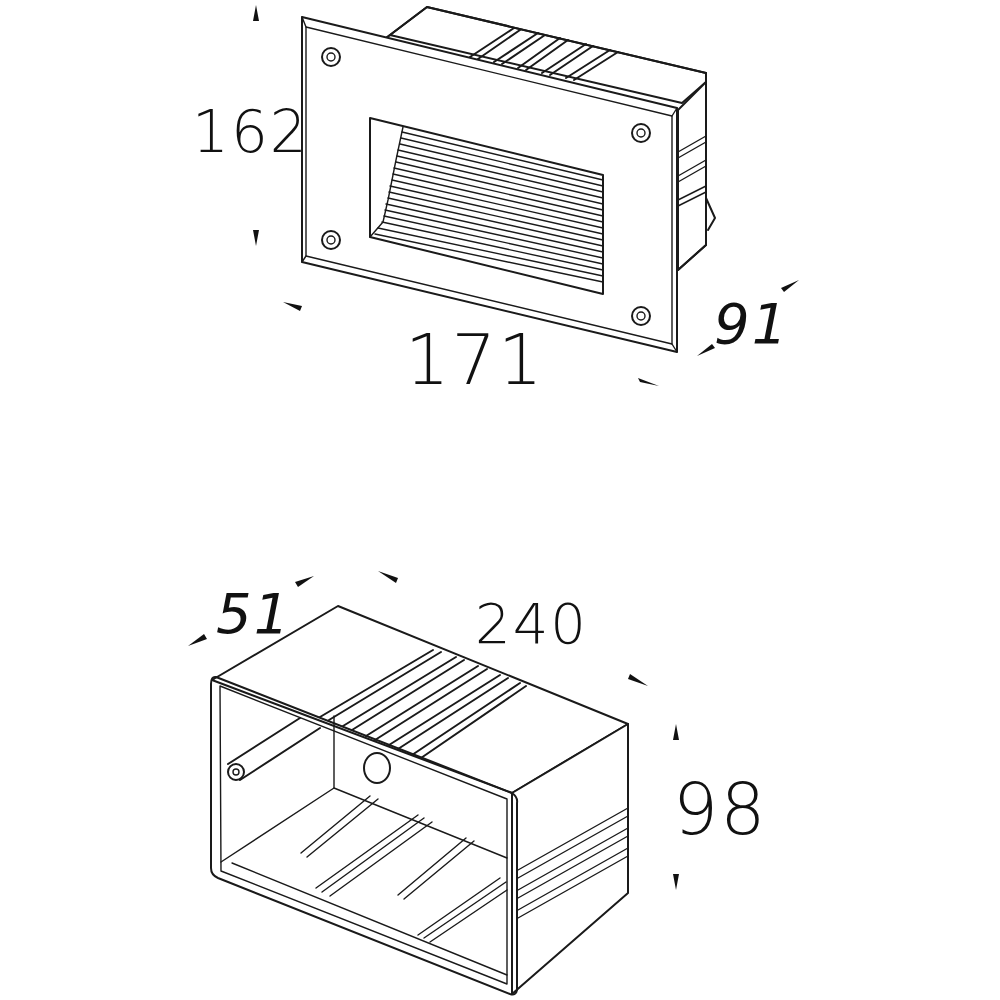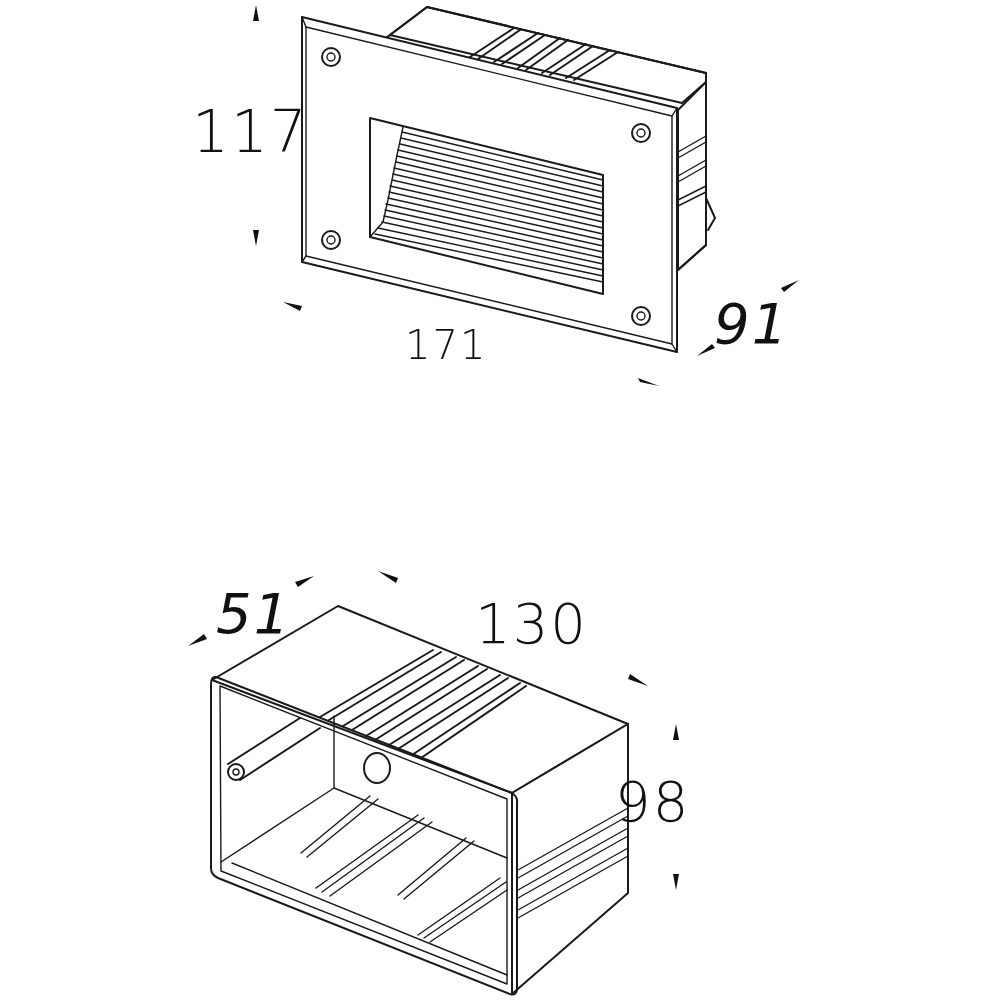--- a/index.html
+++ b/index.html
@@ -159,19 +159,19 @@
 
     <polygon class="arrow" points="188,646 204,634 207,639"></polygon>
     <polygon class="arrow" points="314,576 298,587 295,582"></polygon>
     <polygon class="arrow" points="378,571 398,578 396,583"></polygon>
     <polygon class="arrow" points="648,686 628,679 630,674"></polygon>
     <polygon class="arrow" points="676,724 673,740 679,740"></polygon>
     <polygon class="arrow" points="676,890 673,874 679,874"></polygon>
   </g>
 </svg>
 
-<div class="dim" style="left:192px; top:103px; font-size:58px;">117</div>
-<div class="dim" style="left:405px; top:325px; font-size:40px;">171</div>
+<div class="dim" style="left:192px; top:103px; font-size:58px;">162</div>
+<div class="dim" style="left:405px; top:325px; font-size:70px;">171</div>
 <div class="dim" style="left:714px; top:296px; font-size:56px; font-style:italic;">91</div>
 
 <div class="dim" style="left:216px; top:586px; font-size:56px; font-style:italic;">51</div>
-<div class="dim" style="left:475px; top:596px; font-size:56px;">130</div>
-<div class="dim" style="left:615px; top:774px; font-size:56px;">98</div>
+<div class="dim" style="left:475px; top:596px; font-size:56px;">240</div>
+<div class="dim" style="left:673px; top:774px; font-size:71px;">98</div>
 
 </body></html>

